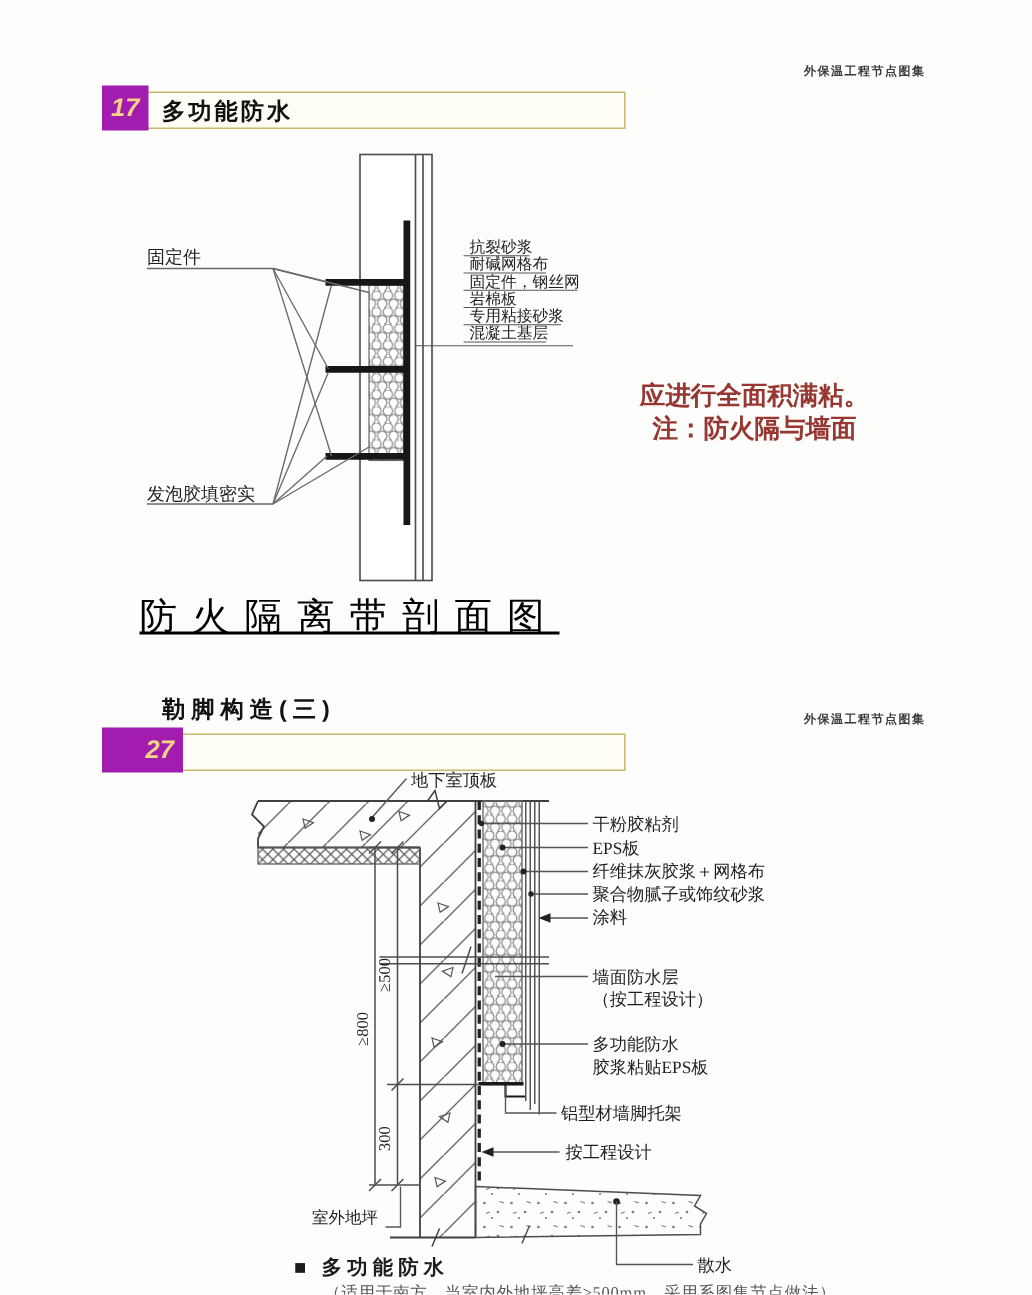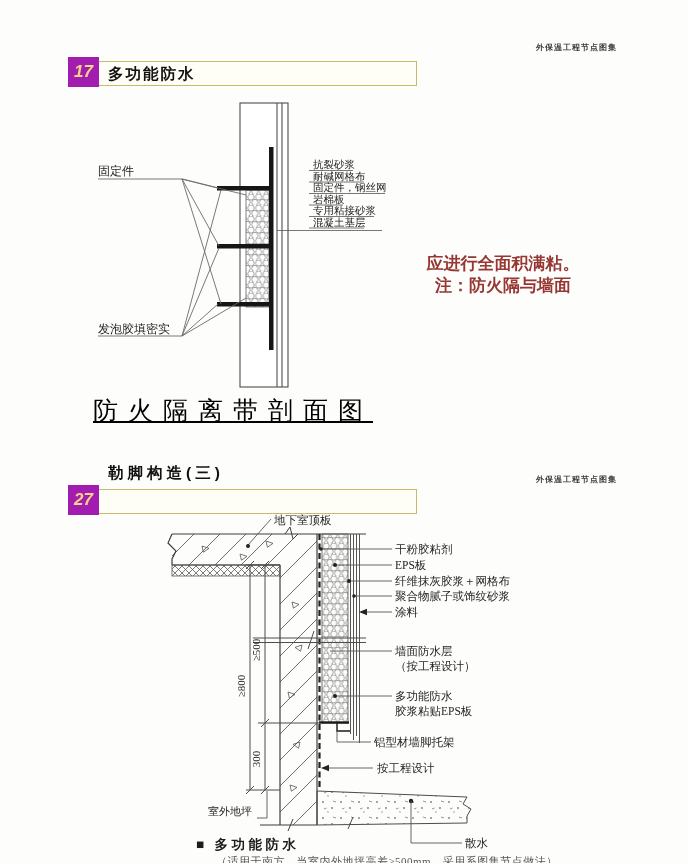--- a/index.html
+++ b/index.html
@@ -113,21 +113,21 @@
   </svg>
 
   <div class="note-red">
     <div>应进行全面积满粘。</div>
     <div>注：防火隔与墙面</div>
   </div>
 
   <div class="caption">防火隔离带剖面图</div>
 
   <div class="hdr-box" style="top:489px;"></div>
-  <div class="hdr-num" style="top:485px;">27</div>
+  <div class="hdr-num" style="top:485px;padding-left:23px;">27</div>
   <div class="hdr-title" style="top:463px;letter-spacing:4px;">勒脚构造(三)</div>
 
   <svg width="440" height="348" viewBox="0 0 440 348" style="left:140px;top:510px;">
     <defs>
       <pattern id="hc2" width="7.6" height="11" patternUnits="userSpaceOnUse">
         <circle cx="3.8" cy="3" r="3.1" fill="none" stroke="#8c8c8c" stroke-width="0.8"></circle>
         <circle cx="0" cy="8.5" r="3.1" fill="none" stroke="#8c8c8c" stroke-width="0.8"></circle>
         <circle cx="7.6" cy="8.5" r="3.1" fill="none" stroke="#8c8c8c" stroke-width="0.8"></circle>
       </pattern>
       <pattern id="hw" width="26" height="26" patternUnits="userSpaceOnUse">

